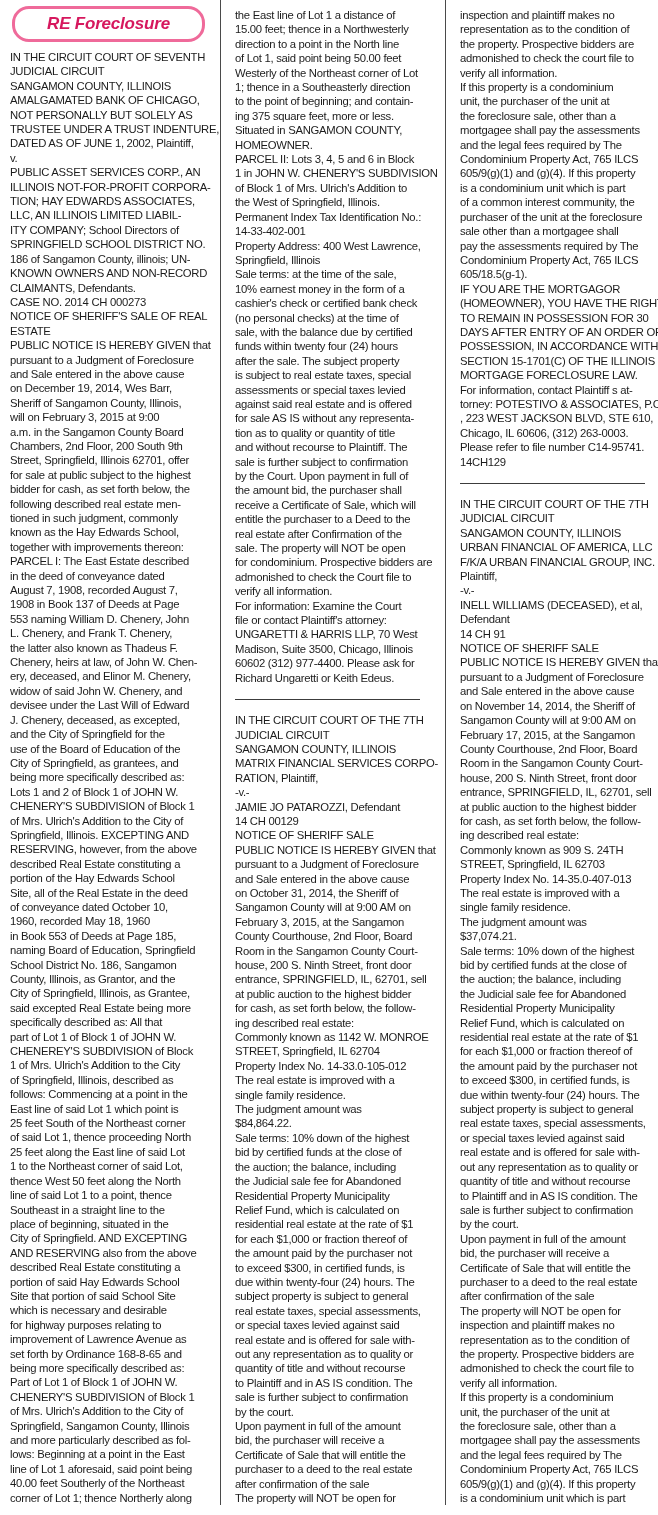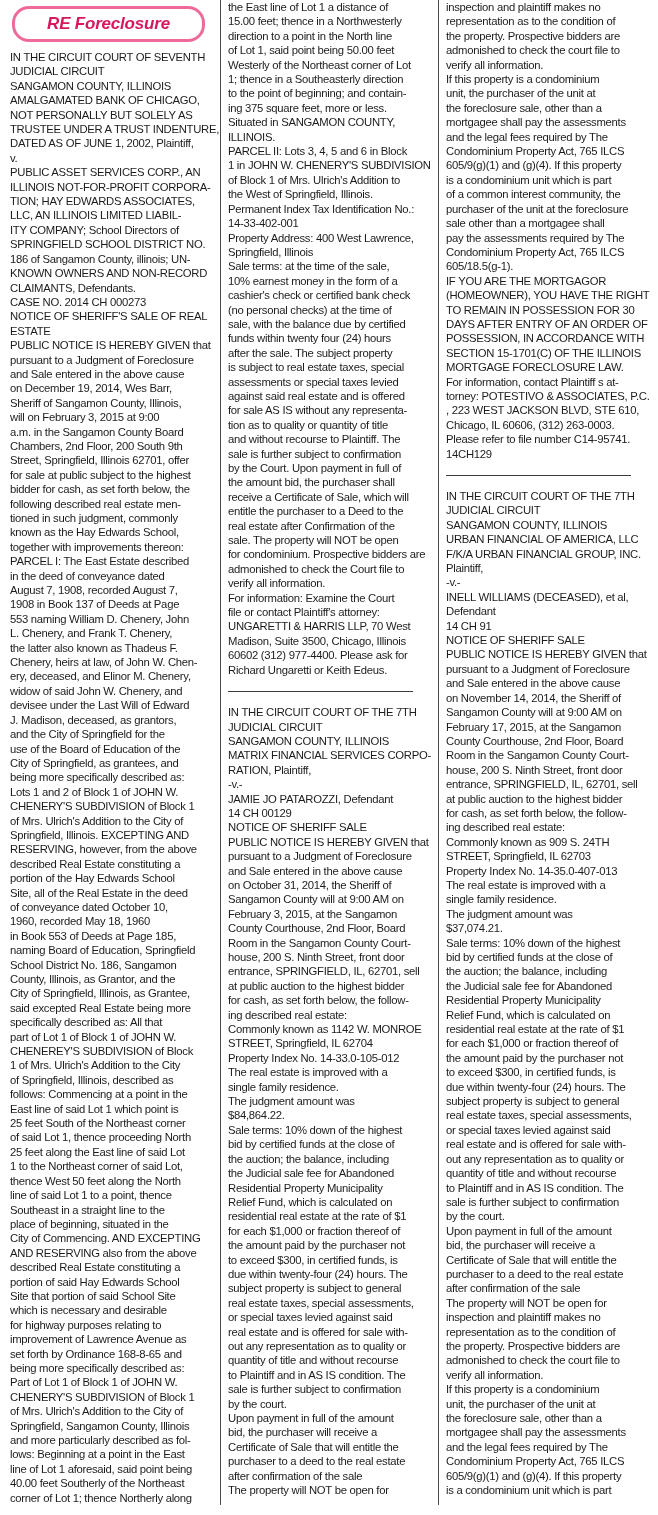--- a/index.html
+++ b/index.html
@@ -1,19 +1,19 @@
 <!DOCTYPE html>
 <html><head>
 <meta charset="utf-8">
 <style>
   html,body{margin:0;padding:0;background:#ffffff;}
   body{width:658px;height:1515px;position:relative;font-family:"Liberation Sans",sans-serif;}
   .page{display:flex;width:658px;height:1515px;box-sizing:border-box;padding:0 8px 0 10px;}
   .col{flex:0 0 203px;width:203px;box-sizing:border-box;}
-  .col.pad-top{}
+  .col.pad-top{padding-top:8px;margin-left:7px;}
   .vsep{flex:0 0 1px;background:#4a4a4a;height:1505px;margin:0 7px;}
   .line{
     font-size:11.3px;
     line-height:14.42px;
     height:14.42px;
     white-space:nowrap;
     color:#1c1c1c;
     letter-spacing:-0.28px;
   }
   .badge{
@@ -82,21 +82,21 @@
         <div class="line">in the deed of conveyance dated</div>
         <div class="line">August 7, 1908, recorded August 7,</div>
         <div class="line">1908 in Book 137 of Deeds at Page</div>
         <div class="line">553 naming William D. Chenery, John</div>
         <div class="line">L. Chenery, and Frank T. Chenery,</div>
         <div class="line">the latter also known as Thadeus F.</div>
         <div class="line">Chenery, heirs at law, of John W. Chen-</div>
         <div class="line">ery, deceased, and Elinor M. Chenery,</div>
         <div class="line">widow of said John W. Chenery, and</div>
         <div class="line">devisee under the Last Will of Edward</div>
-        <div class="line">J. Madison, deceased, as grantors,</div>
+        <div class="line">J. Chenery, deceased, as excepted,</div>
         <div class="line">and the City of Springfield for the</div>
         <div class="line">use of the Board of Education of the</div>
         <div class="line">City of Springfield, as grantees, and</div>
         <div class="line">being more specifically described as:</div>
         <div class="line">Lots 1 and 2 of Block 1 of JOHN W.</div>
         <div class="line">CHENERY'S SUBDIVISION of Block 1</div>
         <div class="line">of Mrs. Ulrich's Addition to the City of</div>
         <div class="line">Springfield, Illinois.  EXCEPTING AND</div>
         <div class="line">RESERVING, however, from the above</div>
         <div class="line">described Real Estate constituting a</div>
@@ -118,21 +118,21 @@
         <div class="line">follows:  Commencing at a point in the</div>
         <div class="line">East line of said Lot 1 which point is</div>
         <div class="line">25 feet South of the Northeast corner</div>
         <div class="line">of said Lot 1, thence proceeding North</div>
         <div class="line">25 feet along the East line of said Lot</div>
         <div class="line">1 to the Northeast corner of said Lot,</div>
         <div class="line">thence West 50 feet along the North</div>
         <div class="line">line of said Lot 1 to a point, thence</div>
         <div class="line">Southeast in a straight line to the</div>
         <div class="line">place of beginning, situated in the</div>
-        <div class="line">City of Commencing.  AND EXCEPTING</div>
+        <div class="line">City of Springfield.  AND EXCEPTING</div>
         <div class="line">AND RESERVING also from the above</div>
         <div class="line">described Real Estate constituting a</div>
         <div class="line">portion of said Hay Edwards School</div>
         <div class="line">Site that portion of said School Site</div>
         <div class="line">which is necessary and desirable</div>
         <div class="line">for highway purposes relating to</div>
         <div class="line">improvement of Lawrence Avenue as</div>
         <div class="line">set forth by Ordinance 168-8-65 and</div>
         <div class="line">being more specifically described as:</div>
         <div class="line">Part of Lot 1 of Block 1 of JOHN W.</div>
@@ -153,21 +153,21 @@
     <div>
         <div class="line">the East line of Lot 1 a distance of</div>
         <div class="line">15.00 feet; thence in a Northwesterly</div>
         <div class="line">direction to a point in the North line</div>
         <div class="line">of Lot 1, said point being 50.00 feet</div>
         <div class="line">Westerly of the Northeast corner of Lot</div>
         <div class="line">1; thence in a Southeasterly direction</div>
         <div class="line">to the point of beginning; and contain-</div>
         <div class="line">ing 375 square feet, more or less.</div>
         <div class="line">Situated in SANGAMON COUNTY,</div>
-        <div class="line">ILLINOIS.</div>
+        <div class="line">HOMEOWNER.</div>
         <div class="line">PARCEL II:  Lots 3, 4, 5 and 6 in Block</div>
         <div class="line">1 in JOHN W. CHENERY'S SUBDIVISION</div>
         <div class="line">of Block 1 of Mrs. Ulrich's Addition to</div>
         <div class="line">the West of Springfield, Illinois.</div>
         <div class="line">Permanent Index Tax Identification No.:</div>
         <div class="line">14-33-402-001</div>
         <div class="line">Property Address:  400 West Lawrence,</div>
         <div class="line">Springfield, Illinois</div>
         <div class="line">Sale terms:  at the time of the sale,</div>
         <div class="line">10% earnest money in the form of a</div>

